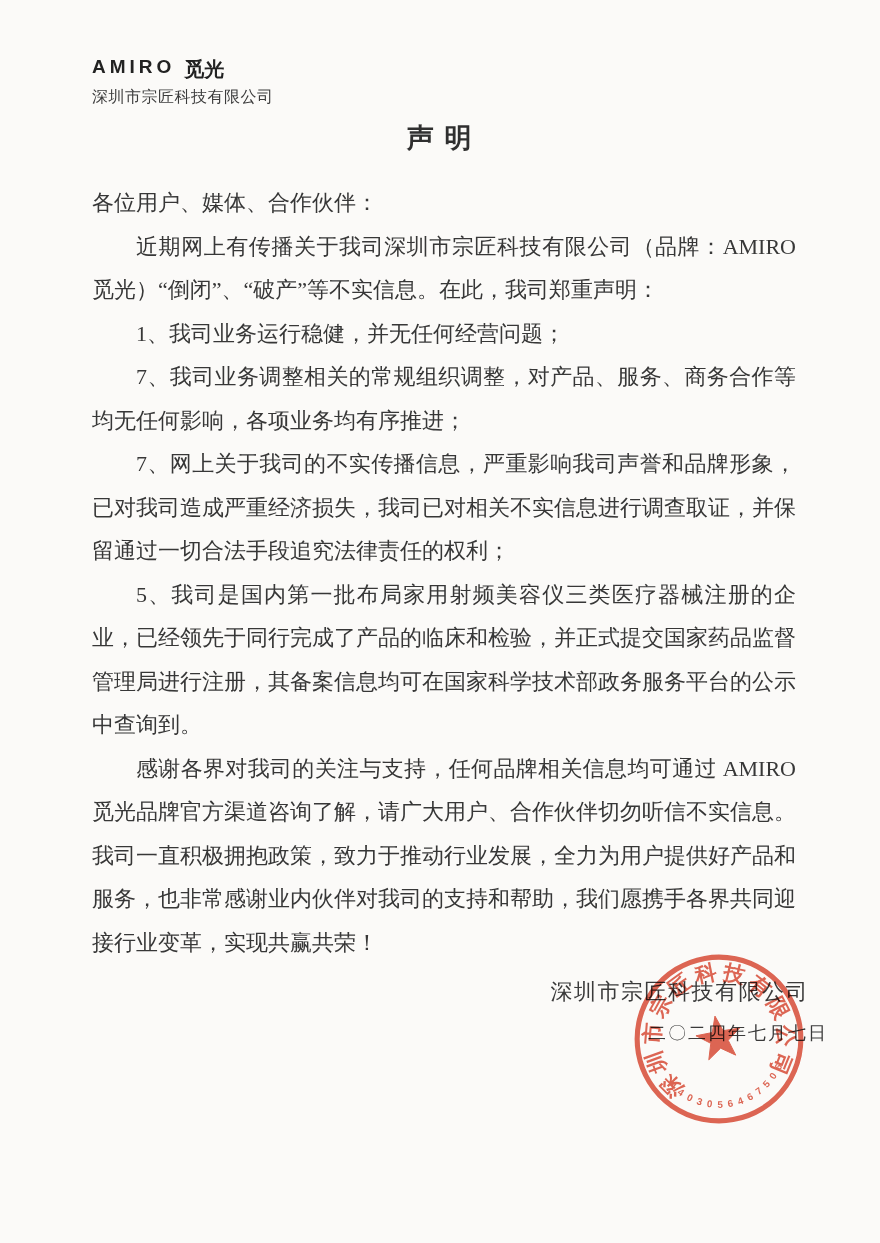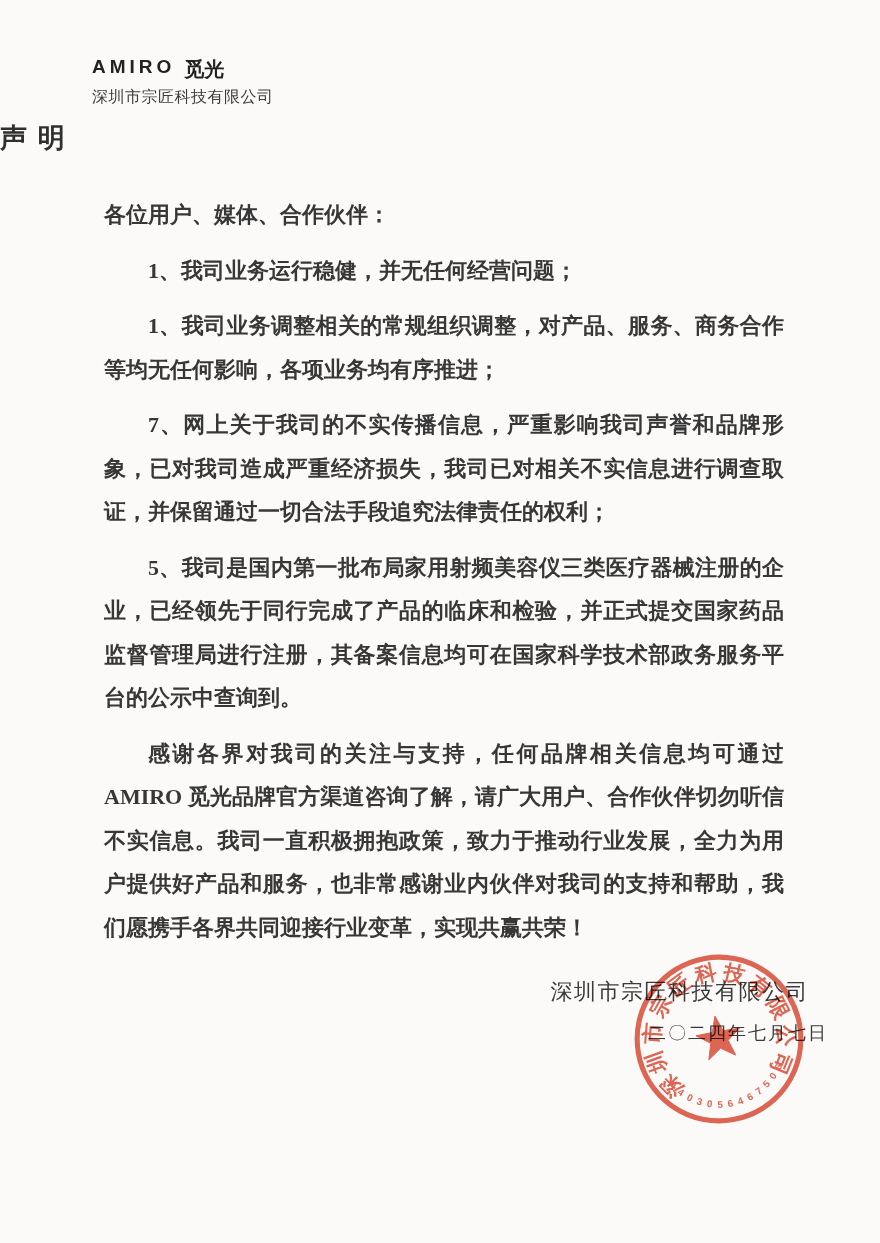--- a/index.html
+++ b/index.html
@@ -19,31 +19,31 @@
   .brand-en {
     font-family: "Liberation Sans", "DejaVu Sans", sans-serif;
     font-size: 19px; font-weight: 700; letter-spacing: 4px; color: #222222;
   }
   .brand-cn { font-size: 20px; font-weight: 700; color: #222222; font-family: Liberation Mono, monospace; }
   .letterhead-company { margin-top: 4px; font-size: 16px; color: #3c3c3c; letter-spacing: 0.5px; }
 
   
   .doc-title {
     position: absolute; top: 120px; left: 0; width: 100%;
-    font-size: 27px; font-weight: 700; color: #2f2f2f;
+    text-align: center; font-size: 27px; font-weight: 700; color: #2f2f2f;
     letter-spacing: 2px; white-space: pre;
   }
 
   
   .doc-body {
     position: absolute; left: 92px; top: 181px; width: 704px;
     font-size: 22px; line-height: 43.5px; text-align: justify;
     color: #373737;
   }
-  .doc-body p { margin: 12px; font-weight: bold; }
+  .doc-body p { margin: 0; }
   .doc-body p.indent { text-indent: 2em; }
 
   
   .sig-company {
     position: absolute; top: 977px; right: 71px;
     font-size: 22px; letter-spacing: 1.5px; color: #3a3a3a;
   }
   .sig-date {
     position: absolute; top: 1021px; right: 52px;
     font-size: 18px; letter-spacing: 2px; color: #3a3a3a;
@@ -73,22 +73,23 @@
       <span class="brand-en">AMIRO</span>
       <span class="brand-cn">觅光</span>
     </div>
     <div class="letterhead-company">深圳市宗匠科技有限公司</div>
   </div>
 
   <div class="doc-title">声 明</div>
 
   <div class="doc-body">
     <p>各位用户、媒体、合作伙伴：</p>
+    <p class="indent">近期网上有传播关于我司深圳市宗匠科技有限公司（品牌：AMIRO 觅光）“倒闭”、“破产”等不实信息。在此，我司郑重声明：</p>
     <p class="indent">1、我司业务运行稳健，并无任何经营问题；</p>
-    <p class="indent">1、我司业务调整相关的常规组织调整，对产品、服务、商务合作等均无任何影响，各项业务均有序推进；</p>
+    <p class="indent">7、我司业务调整相关的常规组织调整，对产品、服务、商务合作等均无任何影响，各项业务均有序推进；</p>
     <p class="indent">7、网上关于我司的不实传播信息，严重影响我司声誉和品牌形象，已对我司造成严重经济损失，我司已对相关不实信息进行调查取证，并保留通过一切合法手段追究法律责任的权利；</p>
     <p class="indent">5、我司是国内第一批布局家用射频美容仪三类医疗器械注册的企业，已经领先于同行完成了产品的临床和检验，并正式提交国家药品监督管理局进行注册，其备案信息均可在国家科学技术部政务服务平台的公示中查询到。</p>
     <p class="indent">感谢各界对我司的关注与支持，任何品牌相关信息均可通过 AMIRO 觅光品牌官方渠道咨询了解，请广大用户、合作伙伴切勿听信不实信息。我司一直积极拥抱政策，致力于推动行业发展，全力为用户提供好产品和服务，也非常感谢业内伙伴对我司的支持和帮助，我们愿携手各界共同迎接行业变革，实现共赢共荣！</p>
   </div>
 
   <div class="sig-company">深圳市宗匠科技有限公司</div>
   <div class="sig-date">二〇二四年七月七日</div>
 
   <svg class="seal" viewBox="0 0 200 200" aria-hidden="true">
     <circle class="ring" cx="100" cy="100" r="88" stroke="#d9452f" fill="none"></circle>

